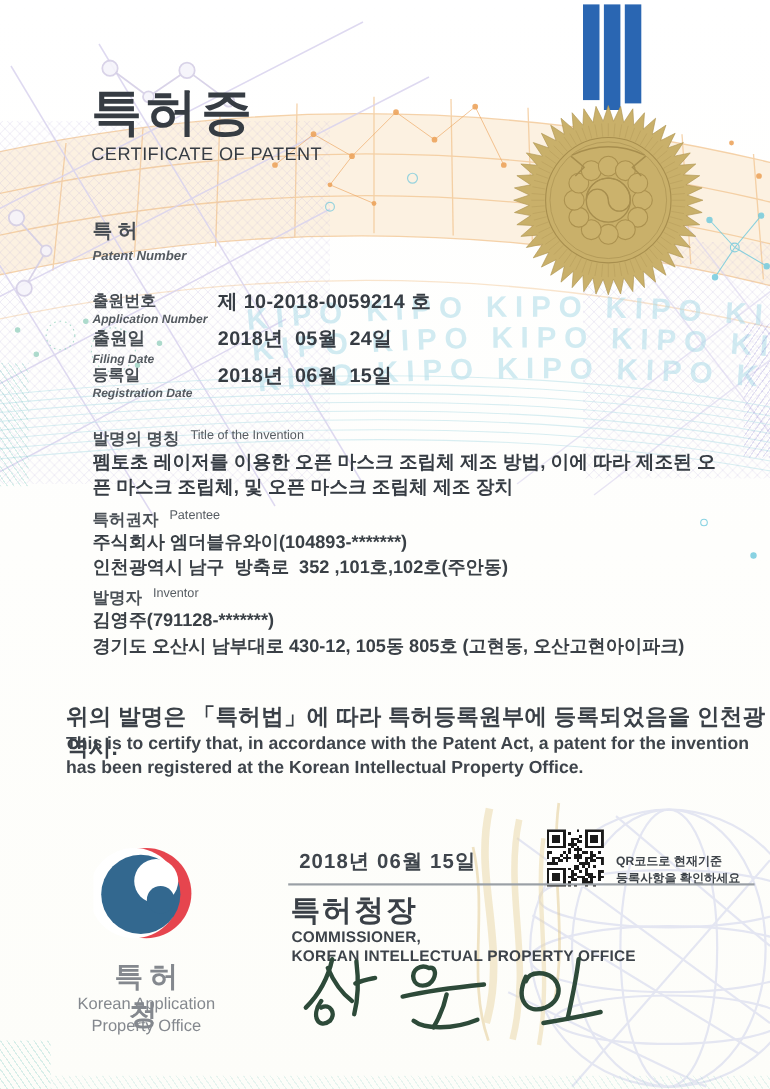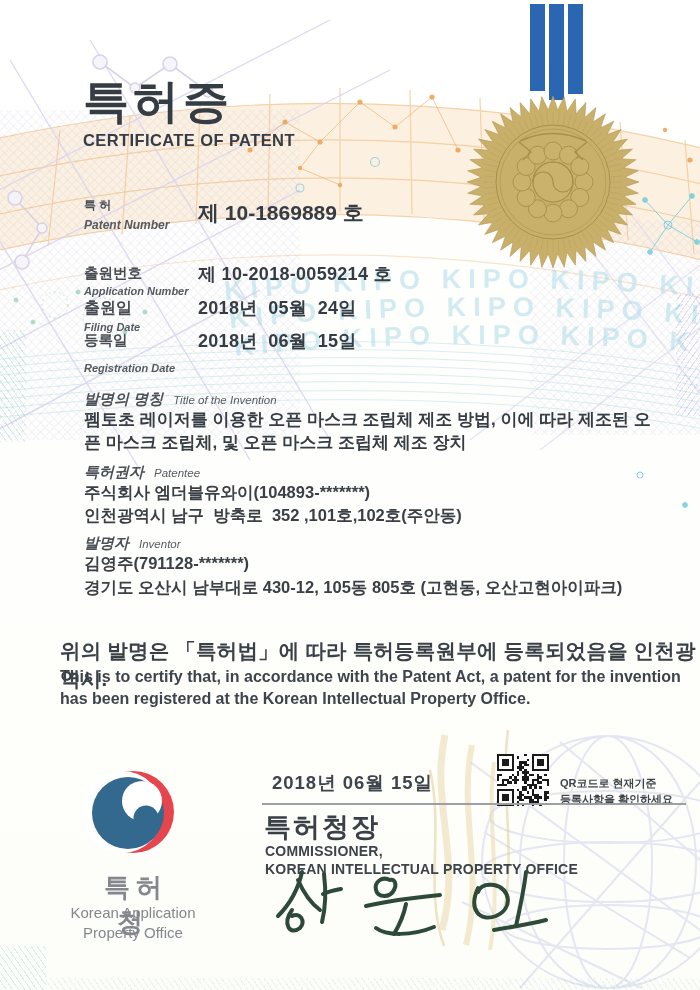--- a/index.html
+++ b/index.html
@@ -7,28 +7,28 @@
     position:relative;width:700px;height:990px;margin:0 auto;
     background:linear-gradient(180deg,#ffffff,#fdfdf9);
     overflow:hidden;
     font-family:"Liberation Sans","DejaVu Sans",sans-serif;
     color:#3c4248;
   }
   .abs{position:absolute;}
   .val{white-space:pre-wrap;}
   
   .title-ko{font-size:46px;font-weight:800;letter-spacing:4px;color:#363c43;line-height:1;}
-  .title-en{font-size:16.5px;font-weight:bold;letter-spacing:.4px;color:#363c43;margin-top:7px;}
+  .title-en{font-size:16.5px;font-weight:normal;letter-spacing:.4px;color:#363c43;margin-top:7px;}
   
   .lab-ko{font-weight:bold;color:#464c52;}
   .lab-en{font-weight:600;color:#545a60;font-style:italic;}
   .big-val{font-size:21px;font-weight:bold;color:#363c43;}
   .mid-val{font-size:18px;font-weight:bold;color:#363c43;letter-spacing:.3px;}
   
-  .sec-label{display:flex;align-items:center;gap:10px;font-style:italic;}
+  .sec-label{display:flex;align-items:flex-start;gap:10px;}
   .sec-label .k{font-size:15px;font-weight:bold;color:#4a5056;}
   .sec-label .e{font-size:11.5px;color:#565c62;}
   .body-line{font-size:16.5px;font-weight:bold;color:#3a4046;}
   .invention-title{width:582px;font-size:17px;font-weight:bold;line-height:1.38;word-break:break-all;color:#363c43;}
   
   .stmt-ko{font-size:20.5px;font-weight:bold;color:#3a4047;letter-spacing:.2px;}
   .stmt-en{font-size:16px;font-weight:bold;color:#3e444b;line-height:1.35;}
   
   .issue-date{font-size:18.5px;font-weight:600;color:#3f454c;letter-spacing:1px;}
   .rule{height:1.5px;background:#9aa0a6;}
@@ -310,40 +310,39 @@
   <div class="hatch h-lav abs" style="right:0;top:294px;width:24px;height:122px"></div>
   <div class="hatch h-cyan abs" style="left:0;top:946px;width:46px;height:44px"></div>
   <div class="hatch h-cyan abs" style="left:46px;top:978px;width:654px;height:12px;opacity:.6"></div>
 
   <div class="abs" style="left:83px;top:78px">
     <div class="title-ko">특허증</div>
     <div class="title-en">CERTIFICATE OF PATENT</div>
   </div>
 
   <div class="abs" style="left:84px;top:197px">
-    <div class="lab-ko" style="font-size:12px">특 허</div>
+    <div class="lab-ko" style="font-size:18px">특 허</div>
     <div class="lab-en" style="font-size:12px;margin-top:4px">Patent Number</div>
   </div>
-  <div class="abs big-val val" style="left:198px;top:199px">제 10-1869889 호</div>
 
   <div class="abs" style="left:84px;top:264px">
     <div class="lab-ko" style="font-size:14.5px">출원번호</div>
     <div class="lab-en" style="font-size:11px;margin-top:2px">Application Number</div>
   </div>
   <div class="abs mid-val val" style="left:198px;top:262px">제 10-2018-0059214 호</div>
 
   <div class="abs" style="left:84px;top:298px">
     <div class="lab-ko" style="font-size:16px">출원일</div>
     <div class="lab-en" style="font-size:11px;margin-top:2px">Filing Date</div>
   </div>
   <div class="abs mid-val val" style="left:198px;top:296px">2018년  05월  24일</div>
 
   <div class="abs" style="left:84px;top:331px">
     <div class="lab-ko" style="font-size:14.5px">등록일</div>
-    <div class="lab-en" style="font-size:11px;margin-top:12px">Registration Date</div>
+    <div class="lab-en" style="font-size:11px;margin-top:2px">Registration Date</div>
   </div>
   <div class="abs mid-val val" style="left:198px;top:329px">2018년  06월  15일</div>
 
   <div class="abs sec-label" style="left:84px;top:390px">
     <span class="k">발명의 명칭</span>
     <span class="e">Title of the Invention</span>
   </div>
   <div class="abs invention-title val" style="left:84px;top:408px">펨토초 레이저를 이용한 오픈 마스크 조립체 제조 방법, 이에 따라 제조된 오픈 마스크 조립체, 및 오픈 마스크 조립체 제조 장치</div>
 
   <div class="abs sec-label" style="left:84px;top:463px">

